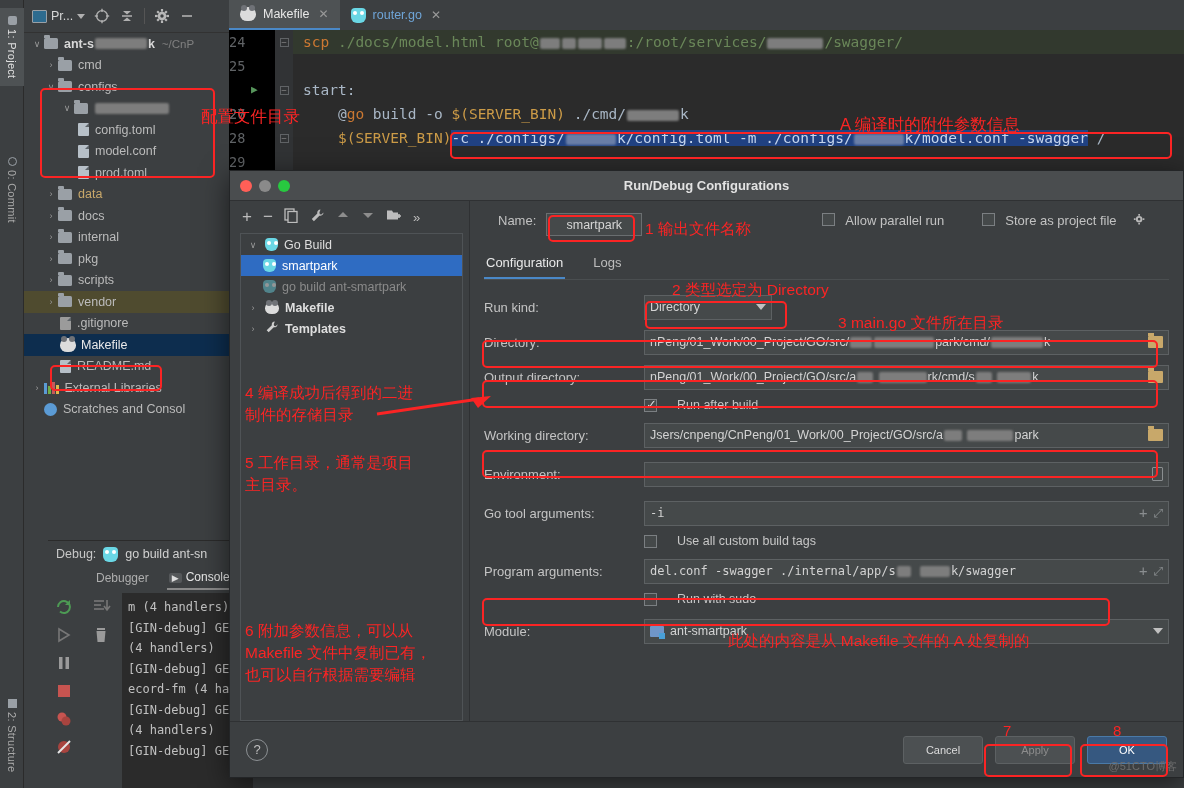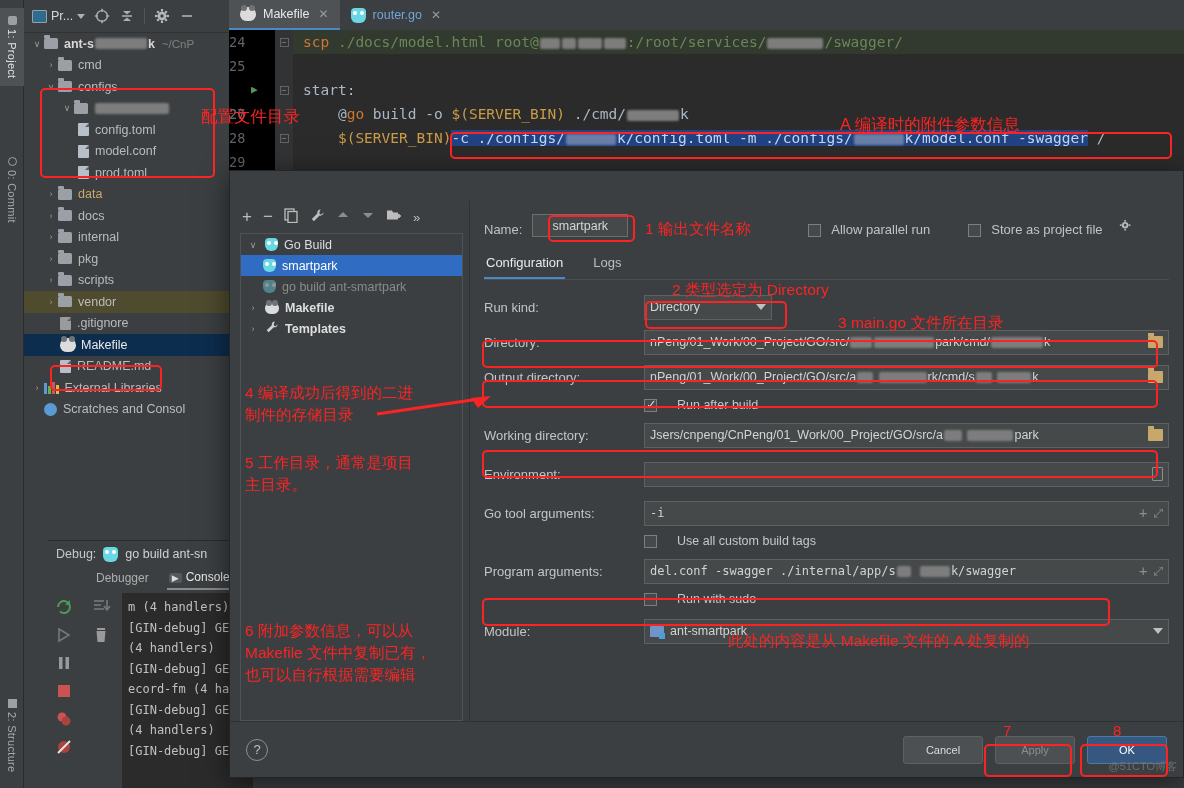--- a/index.html
+++ b/index.html
@@ -117,21 +117,21 @@
   .traffic{ position:absolute; left:10px; top:0; height:30px; display:flex; align-items:center; gap:7px;}
   .tl{ width:12px;height:12px;border-radius:50%;}
   .dlg-body{ position:absolute; left:0; top:30px; right:0; bottom:56px; display:flex; }
   .dlg-left{ width:240px; border-right:1px solid #2f3133; display:flex; flex-direction:column;}
   .lt-toolbar{ height:32px; display:flex; align-items:center; gap:11px; padding-left:12px;}
   .lt-list{ flex:1; margin:0 6px 0 10px; background:#3c3f41; border:1px solid #4f5356; overflow:hidden; font-size:12.5px;}
   .lrow{ height:21px; display:flex; align-items:center; gap:6px; padding-left:6px; white-space:nowrap;}
   .lrow.sel{ background:#2f6cc2; color:#ffffff; }
   .lrow .larr{ width:12px; color:#9b9b9b; font-size:9px; text-align:center;}
   .dlg-right{ flex:1; padding:12px 14px 0 14px; position:relative;}
-  .namerow{ display:flex; align-items:flex-end; gap:10px; height:24px;}
+  .namerow{ display:flex; align-items:flex-start; gap:10px; height:24px;margin-left:14px;}
   .lbl{ font-size:13px; color:#c2c2c2; }
   .txt{ background:#45494a; border:1px solid #5d6163; height:23px; font-size:12.5px; color:#d6d6d6;
         padding:0 6px; display:flex; align-items:center; }
   .cbx{ width:13px;height:13px;border:1px solid #7b7f82; background:#45494a; display:inline-block; position:relative; flex:0 0 13px;}
   .cbx.on:after{ content:"✓"; position:absolute; left:1px; top:-3px; font-size:13px; color:#d8d8d8;}
   .tabs2{ display:flex; gap:26px; margin-top:14px; border-bottom:1px solid #4a4e50; }
   .tab2{ font-size:13px; color:#bdbdbd; padding:4px 2px 7px;}
   .tab2.active{ color:#e9e9e9; border-bottom:2px solid #4a88c7;}
   .frow{ display:flex; align-items:center; height:26px; margin-top:9px;}
   .frow .flbl{ width:160px; font-size:13px; color:#c4c4c4;}
@@ -446,20 +446,28 @@
         <div class="cline shell"><span class="kw-orange">scp</span><span class="kw-green"> ./docs/model.html root@</span><span class="blurbox" style="width:20px;"></span><span class="blurbox" style="width:14px;"></span><span class="blurbox" style="width:24px;"></span><span class="blurbox" style="width:22px;"></span><span class="kw-green">:/root/services/</span><span class="blurbox" style="width:56px;"></span><span class="kw-green">/swagger/</span></div>
         <div class="cline"></div>
         <div class="cline"><span class="plain">start:</span></div>
         <div class="cline"><span class="plain">&nbsp;&nbsp;&nbsp;&nbsp;@</span><span class="kw-orange">go</span><span class="plain"> build -o </span><span class="kw-gold">$(SERVER_BIN)</span><span class="plain"> ./cmd/</span><span class="blurbox" style="width:52px;"></span><span class="plain">k</span></div>
         <div class="cline"><span class="kw-gold">&nbsp;&nbsp;&nbsp;&nbsp;$(SERVER_BIN)</span><span class="sel-blue">-c ./configs/</span><span class="sel-blue"><span class="blurbox" style="width:50px;background:#6a7fa8;"></span></span><span class="sel-blue">k/config.toml -m ./configs/</span><span class="sel-blue"><span class="blurbox" style="width:50px;background:#6a7fa8;"></span></span><span class="sel-blue">k/model.conf -swagger</span><span class="plain"> /</span></div>
       </div>
     </div>
   </div>
 
   <div class="dialog">
+    <div class="dlg-title">
+      <div class="traffic">
+        <span class="tl" style="background:#ff5f57;"></span>
+        <span class="tl" style="background:#8a8a8a;"></span>
+        <span class="tl" style="background:#28c840;"></span>
+      </div>
+      <span>Run/Debug Configurations</span>
+    </div>
 
     <div class="dlg-body">
 
       <div class="dlg-left">
         <div class="lt-toolbar">
           <span style="color:#bdbdbd;font-size:17px;line-height:14px;">+</span>
           <span style="color:#bdbdbd;font-size:17px;line-height:14px;">−</span>
           <span>
             <svg width="15" height="15" viewBox="0 0 15 15">
                 <rect x="1" y="1" width="9" height="11" fill="none" stroke="#bdbdbd" stroke-width="1.3"></rect>

